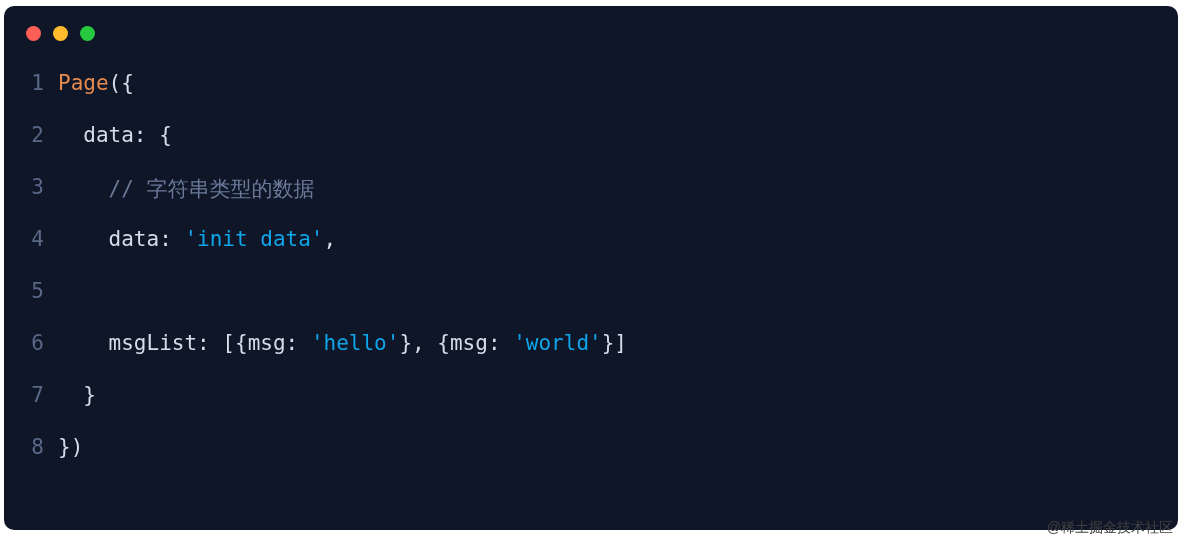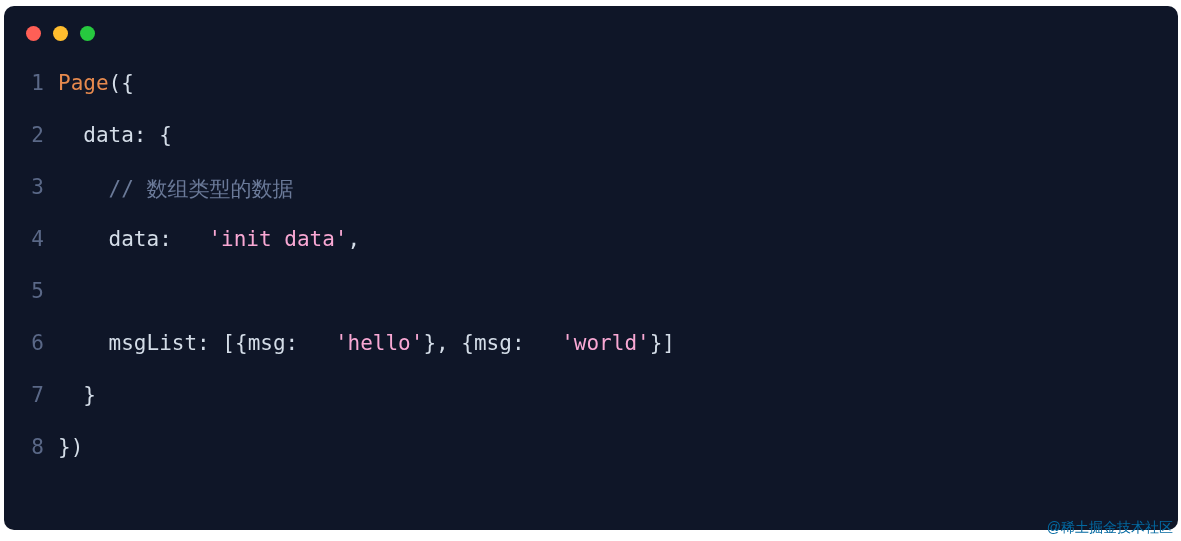--- a/index.html
+++ b/index.html
@@ -56,27 +56,27 @@
       font-weight: 400;
     }
     .code-content {
       white-space: pre;
       color: #d4dde8;
       text-align: center;
     }
     .tok-fn { color: #e78a4e; }
     .tok-punct { color: #d4dde8; }
     .tok-comment { color: #6b7a99; }
-    .tok-string { color: #f9a8d4; margin-left: 24px; }
+    .tok-string { color: #0ea5e9; }
     .watermark {
       position: absolute;
       right: 8px;
       bottom: 4px;
       font-size: 14px;
-      color: #0369a1;
+      color: #404040;
       font-family: -apple-system, sans-serif;
     }
   </style>
 </head>
 <body>
 
 <div class="code-window">
   <div class="titlebar">
     <div class="dot red"></div>
     <div class="dot yellow"></div>
@@ -89,21 +89,21 @@
       <span class="code-content"><span class="tok-fn">Page</span><span class="tok-punct">({</span></span>
     </div>
 
     <div class="line">
       <span class="lineno">2</span>
       <span class="code-content">  data: {</span>
     </div>
 
     <div class="line">
       <span class="lineno">3</span>
-      <span class="code-content"><span>    </span><span class="tok-comment">// 数组类型的数据</span></span>
+      <span class="code-content"><span>    </span><span class="tok-comment">// 字符串类型的数据</span></span>
     </div>
 
     <div class="line">
       <span class="lineno">4</span>
       <span class="code-content"><span>    data: </span><span class="tok-string">'init data'</span><span>,</span></span>
     </div>
 
     <div class="line">
       <span class="lineno">5</span>
     </div>

